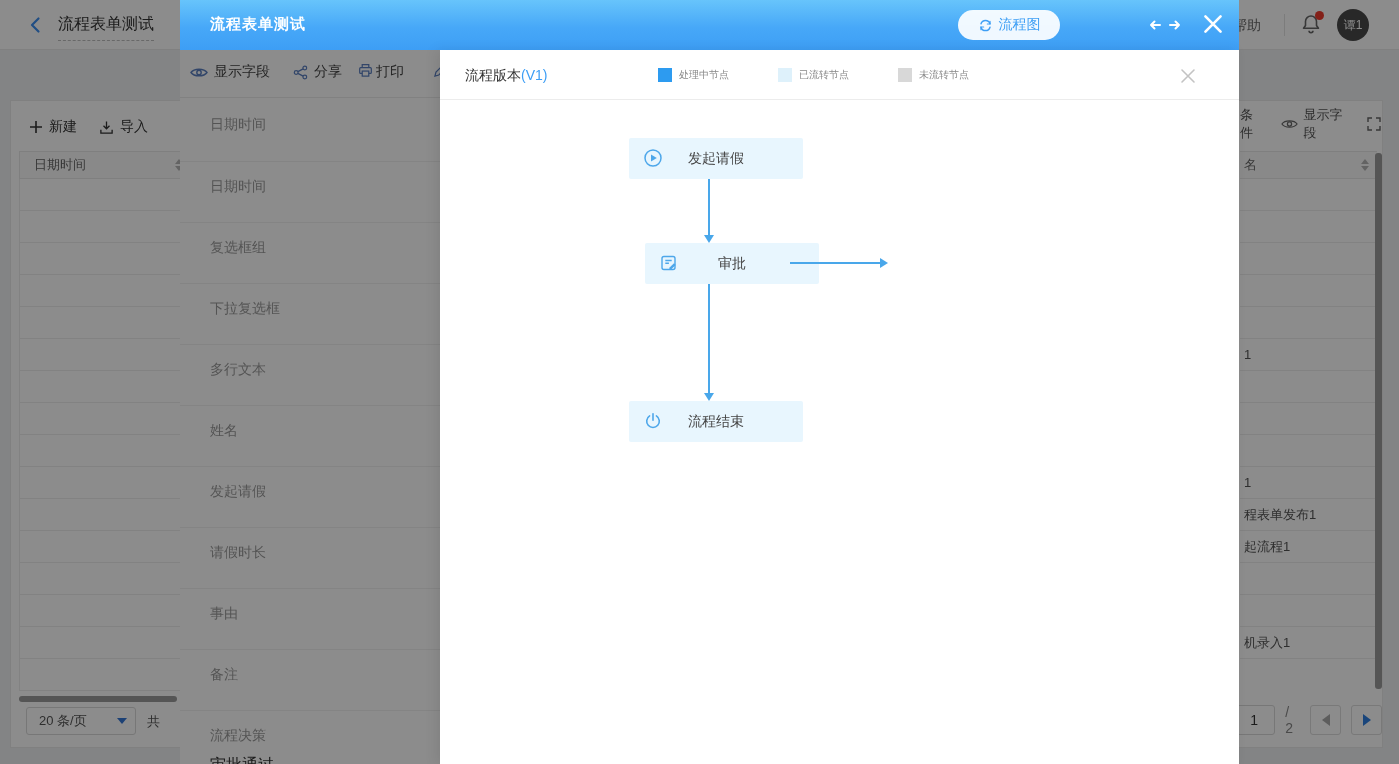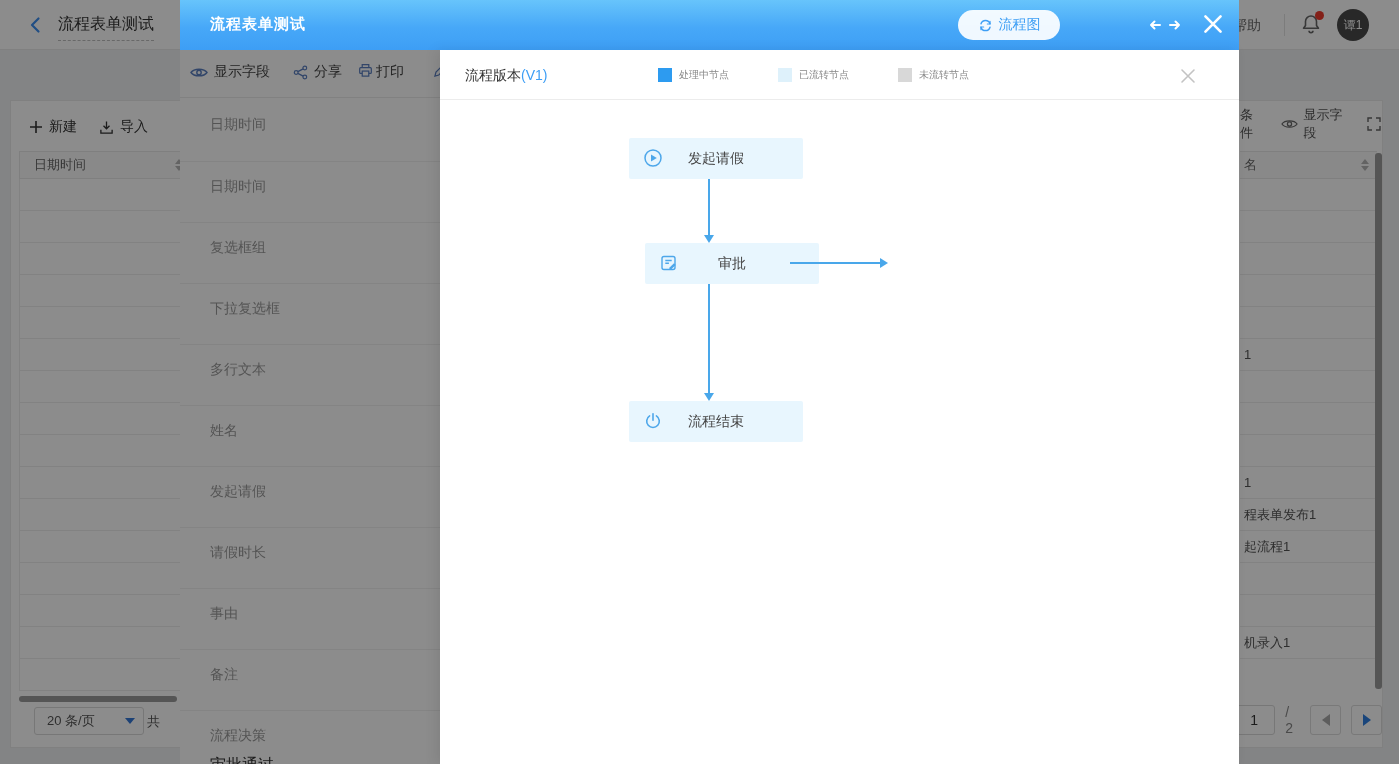--- a/index.html
+++ b/index.html
@@ -22,21 +22,21 @@
   .avatar { left:1337px; top:9px; width:32px; height:32px; border-radius:50%; background:#4a4a4a; color:#fff; font-size:12px; display:flex; align-items:center; justify-content:center; }
 
   
   .list-panel { left:10px; top:100px; width:1373px; height:648px; background:#fff; border:1px solid #e9e9e9; z-index:1; }
   .btn-new, .btn-import { position:absolute; top:12px; height:28px; display:flex; align-items:center; gap:6px; font-size:14px; color:#333; cursor:pointer; }
   .btn-new { left:18px; } .btn-import { left:88px; }
   .lt-header { position:absolute; left:8px; top:50px; width:172px; height:28px; border:1px solid #e8e8e8; border-right:none; background:#fafafa; display:flex; align-items:center; font-size:13px; color:#666; padding-left:14px; }
   .lt-rows { position:absolute; left:8px; top:78px; width:172px; }
   .lt-row { height:32px; border-bottom:1px solid #ededed; border-left:1px solid #ededed; }
   .hscroll { position:absolute; left:8px; top:595px; width:158px; height:6px; border-radius:3px; background:#9b9b9b; }
-  .pagesize-box { position:absolute; left:23px; top:606px; width:110px; height:28px; border:1px solid #d9d9d9; border-radius:3px; background:#fff; display:flex; align-items:center; font-size:13px; color:#555; padding:0 8px 0 12px; justify-content:space-between; cursor:pointer; }
+  .pagesize-box { position:absolute; left:15px; top:606px; width:110px; height:28px; border:1px solid #d9d9d9; border-radius:3px; background:#fff; display:flex; align-items:center; font-size:13px; color:#555; padding:0 8px 0 12px; justify-content:space-between; cursor:pointer; }
   .caret-down-blue { width:0; height:0; border-left:5px solid transparent; border-right:5px solid transparent; border-top:6px solid #3477d6; }
   .total-label { position:absolute; left:136px; top:612px; font-size:13px; color:#555; }
 
   .sort-caret { display:inline-flex; flex-direction:column; gap:2px; margin-left:auto; margin-right:8px; }
   .sort-caret i { width:0; height:0; border-left:4px solid transparent; border-right:4px solid transparent; display:block; }
   .sort-caret .up { border-bottom:5px solid #b5b5b5; }
   .sort-caret .dn { border-top:5px solid #b5b5b5; }
 
   
   .rt-toolbar { position:absolute; left:1229px; top:11px; height:24px; display:flex; align-items:center; gap:18px; font-size:13px; color:#555; }

